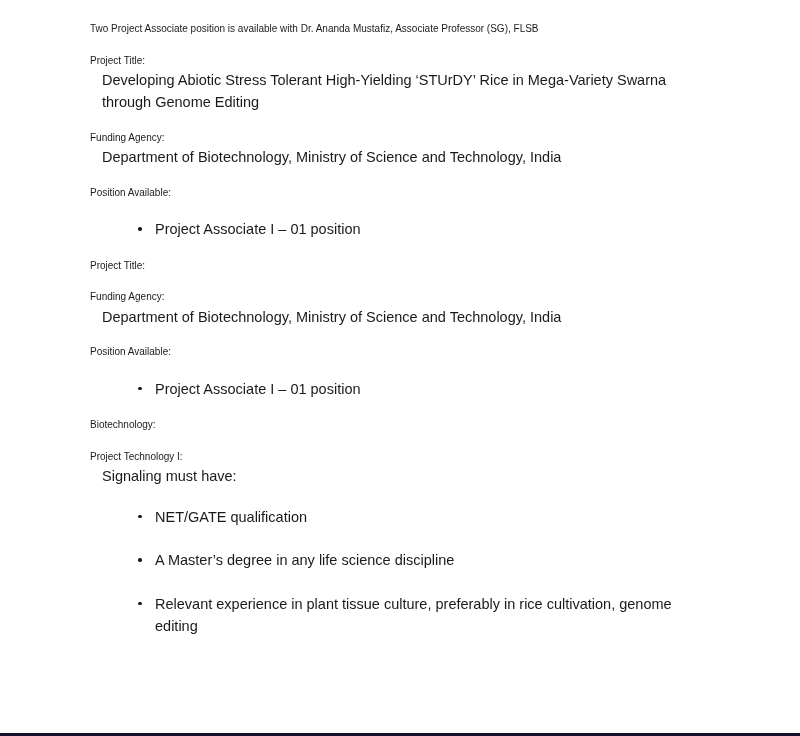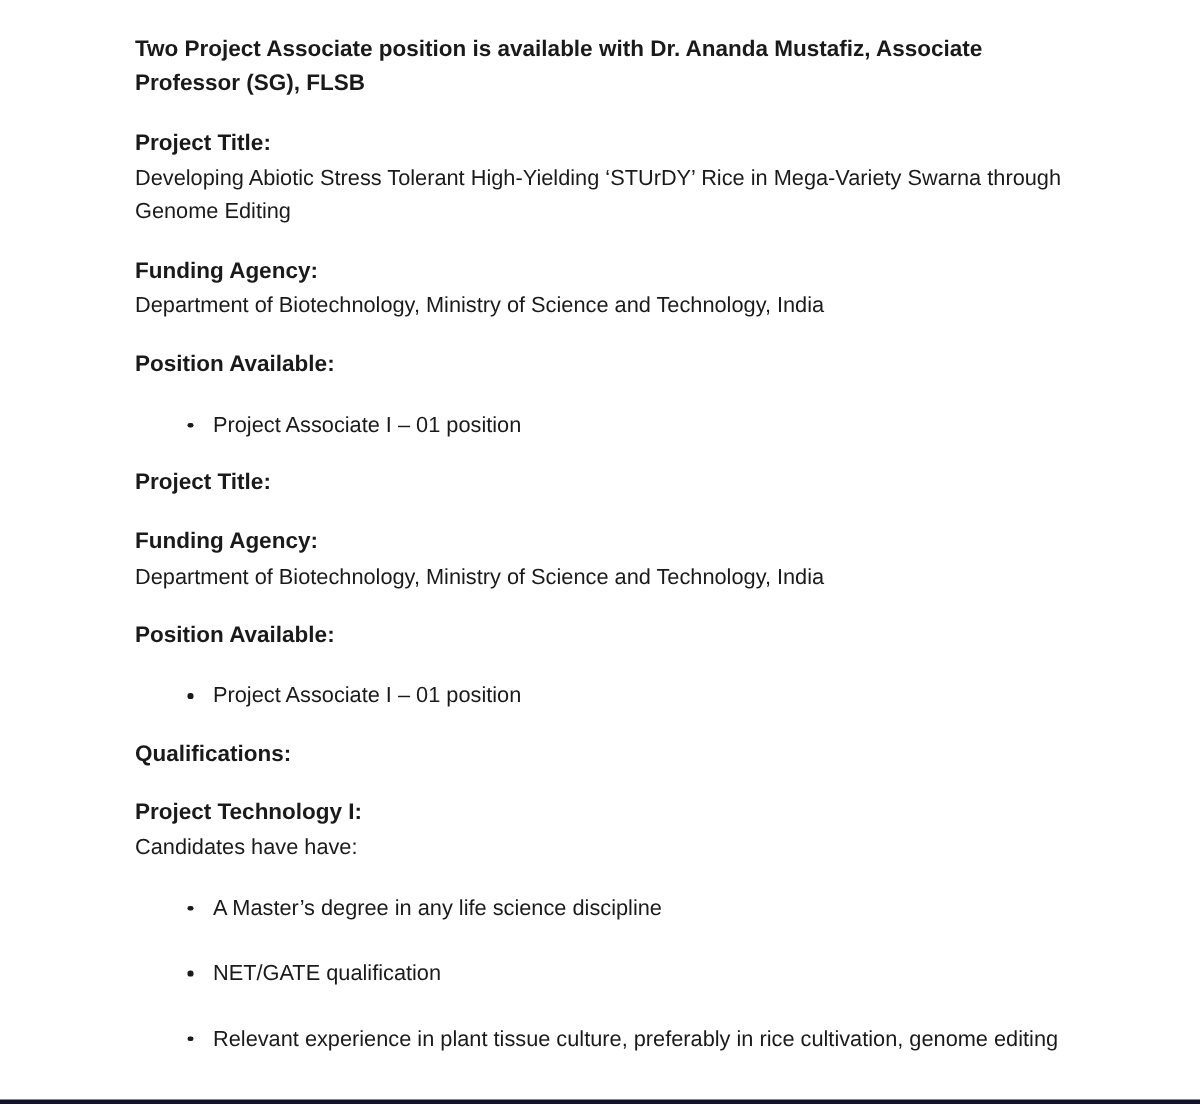--- a/index.html
+++ b/index.html
@@ -21,40 +21,40 @@
   .page {
     position: absolute;
     left: 90px;
     top: 0;
     width: 620px;
     padding-top: 21px;
     box-sizing: border-box;
   }
 
   .h-bold {
-    font-weight: bold;
-    font-size: 15px;
+    font-weight: normal;
+    font-size: 10px;
     line-height: 1.55;
     margin: 0;
   }
 
   .body-text {
     font-weight: normal;
     font-size: 14.5px;
     line-height: 1.55;
-    margin: 0;
+    margin: 12px;
   }
 
   .gap-lg { margin-top: 16px; }
   .gap-md { margin-top: 15px; }
   .gap-sm { margin-top: 1px; }
 
   .bullet-list {
     list-style: none;
-    margin: 4px;
+    margin: 17px;
     padding: 0;
   }
 
   .bullet-list.spaced > li { margin-top: 21px; }
   .bullet-list.spaced > li:first-child { margin-top: 18px; }
 
   .bullet-list.tight > li { margin-top: 18px; }
 
   .bullet-list > li {
     position: relative;
@@ -103,25 +103,25 @@
     <p class="body-text gap-sm">Department of Biotechnology, Ministry of Science and Technology, India</p>
 
     <p class="h-bold gap-lg">Position Available:</p>
 
     <ul class="bullet-list tight">
       <li>Project Associate I – 01 position</li>
     </ul>
   </div>
 
   <div>
-    <p class="h-bold gap-md">Qualifications:</p>
+    <p class="h-bold gap-md">Biotechnology:</p>
 
     <p class="h-bold gap-lg">Project Technology I:</p>
-    <p class="body-text gap-sm">Candidates have have:</p>
+    <p class="body-text gap-sm">Signaling must have:</p>
 
     <ul class="bullet-list spaced">
+      <li>NET/GATE qualification</li>
       <li>A Master’s degree in any life science discipline</li>
-      <li>NET/GATE qualification</li>
       <li>Relevant experience in plant tissue culture, preferably in rice cultivation, genome editing</li>
     </ul>
   </div>
 
 </div>
 
 </body></html>

